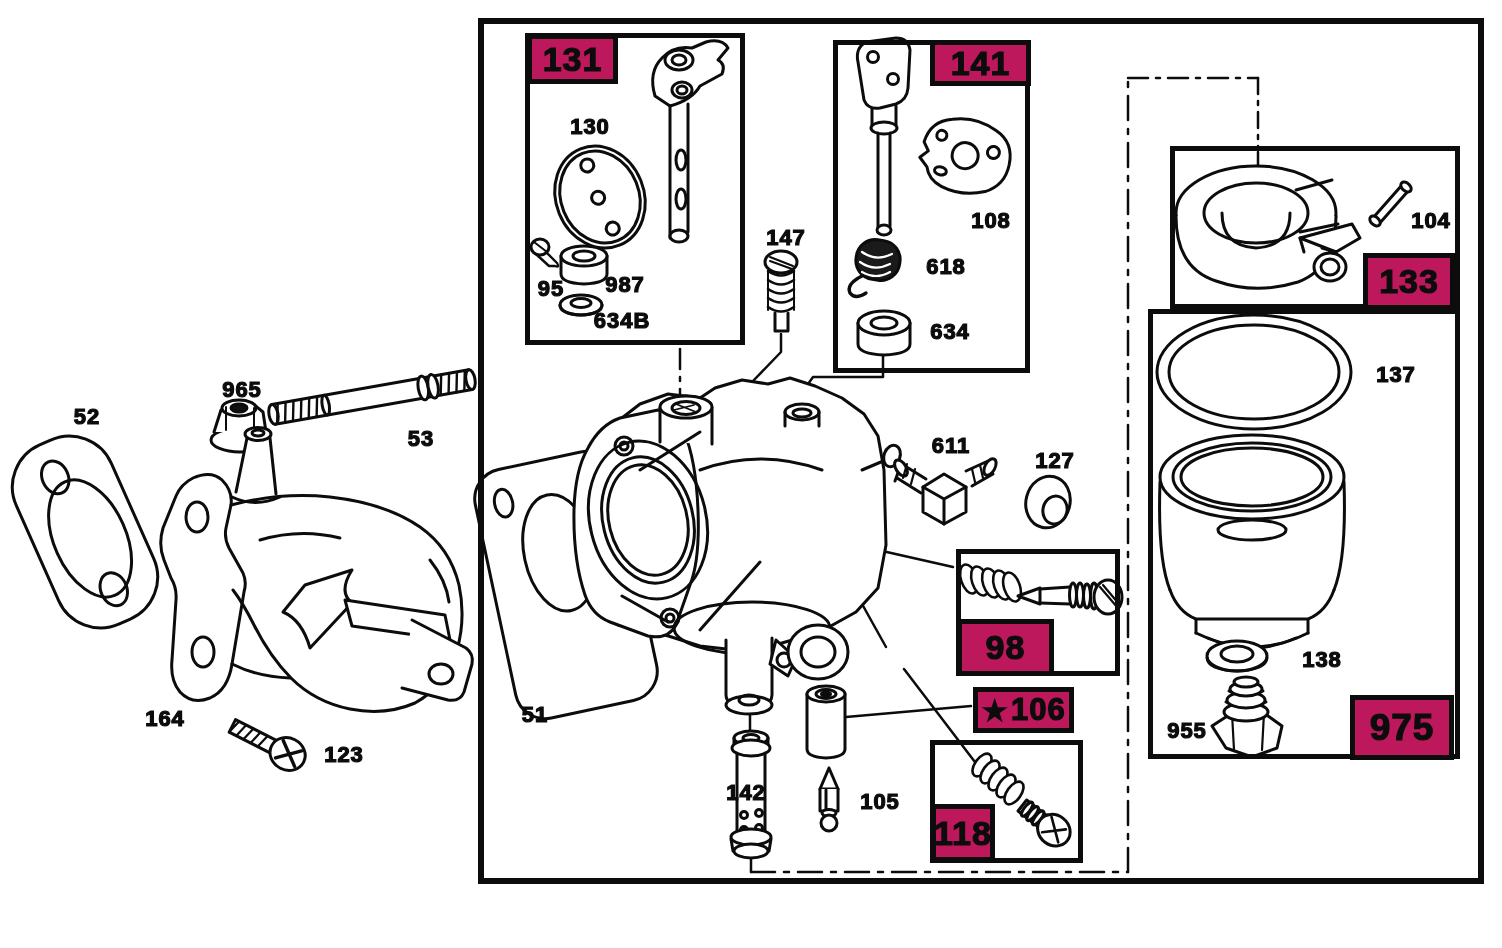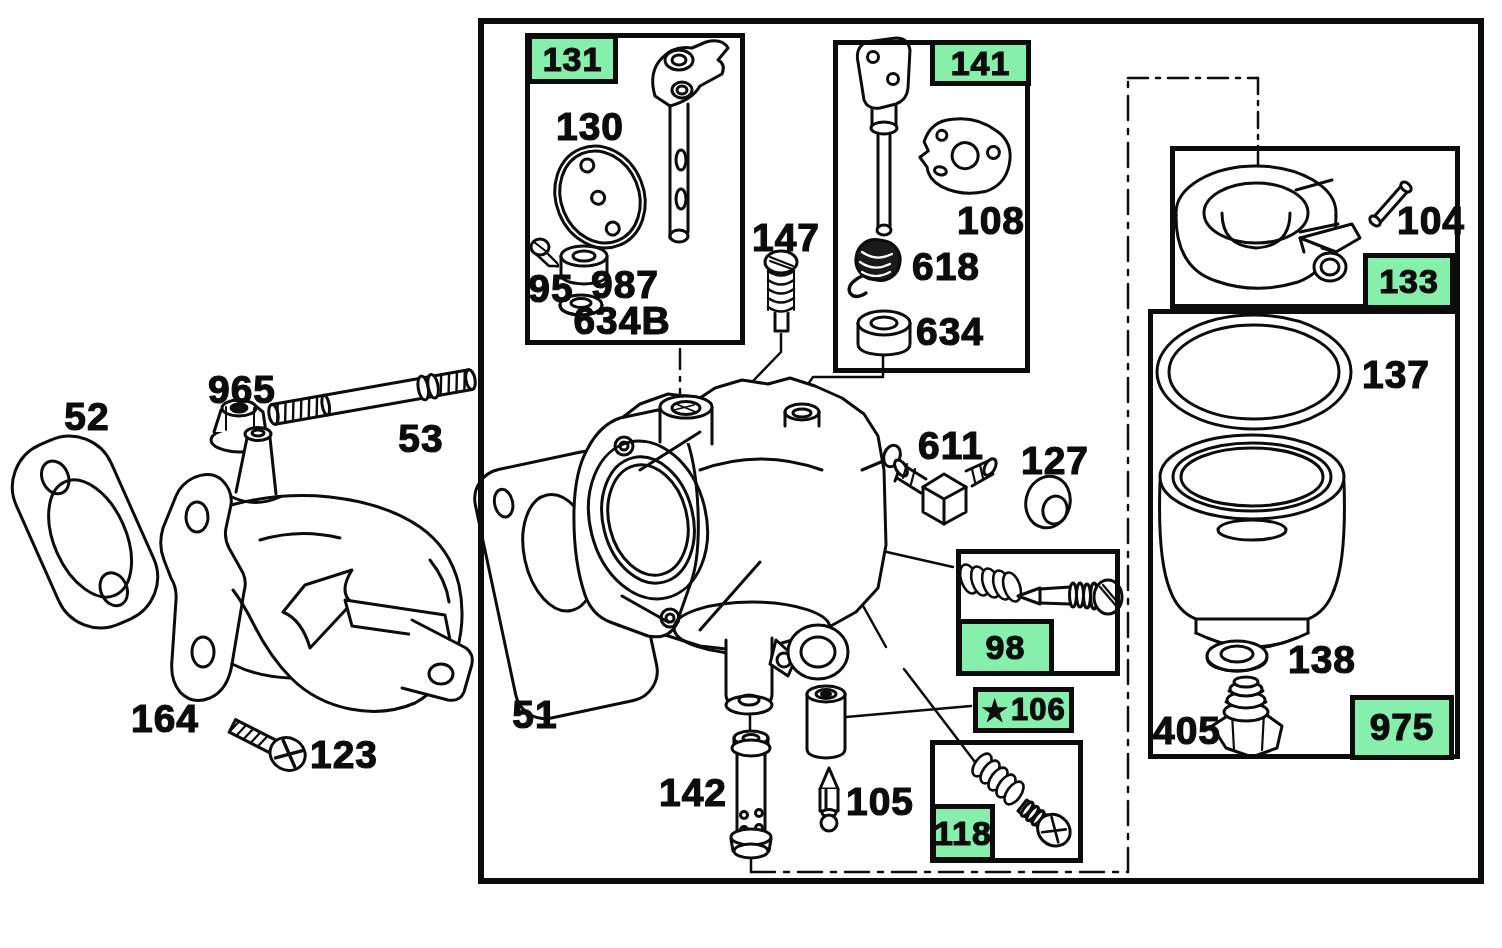--- a/index.html
+++ b/index.html
@@ -1,26 +1,26 @@
 <!DOCTYPE html>
 <html><head>
 <meta charset="utf-8">
 <style>
   html,body{margin:0;padding:0;background:#ffffff;}
   .stage{position:relative;width:1502px;height:948px;background:#fff;overflow:hidden;
          font-family:"Liberation Sans", sans-serif;color:#0c0c0c;}
   svg{position:absolute;left:0;top:0;}
   .boxc{position:absolute;border:5px solid #0c0c0c;background:transparent;box-sizing:border-box;}
   .frame{border-width:6px;}
-  .boxl{position:absolute;border:5px solid #0c0c0c;background:#86efac;box-sizing:border-box;
+  .boxl{position:absolute;border:5px solid #0c0c0c;background:#be185d;box-sizing:border-box;
         display:flex;align-items:center;justify-content:center;
         font-weight:bold;font-size:34px;letter-spacing:1px;
         -webkit-text-stroke:1.2px #0c0c0c;}
   .boxl.big{font-size:37px;}
-  .lbl{position:absolute;transform:translate(-50%,-50%);font-weight:bold;font-size:39px;
+  .lbl{position:absolute;transform:translate(-50%,-50%);font-weight:bold;font-size:22px;
        letter-spacing:1px;white-space:nowrap;-webkit-text-stroke:1.2px #0c0c0c;}
   .star{font-size:30px;margin-right:2px;-webkit-text-stroke:0;}
 </style>
 </head>
 <body>
 
 <div class="stage">
 
 <svg width="1502" height="948" viewBox="0 0 1502 948" fill="none" stroke="#0c0c0c" stroke-width="3" stroke-linecap="round" stroke-linejoin="round">
 
@@ -375,20 +375,20 @@
 <div class="lbl" style="left:551px;top:289px;">95</div>
 <div class="lbl" style="left:625px;top:285px;">987</div>
 <div class="lbl" style="left:622px;top:321px;">634B</div>
 <div class="lbl" style="left:786px;top:238px;">147</div>
 <div class="lbl" style="left:991px;top:221px;">108</div>
 <div class="lbl" style="left:946px;top:267px;">618</div>
 <div class="lbl" style="left:950px;top:332px;">634</div>
 <div class="lbl" style="left:1431px;top:221px;">104</div>
 <div class="lbl" style="left:1396px;top:375px;">137</div>
 <div class="lbl" style="left:1322px;top:660px;">138</div>
-<div class="lbl" style="left:1187px;top:731px;">405</div>
+<div class="lbl" style="left:1187px;top:731px;">955</div>
 <div class="lbl" style="left:951px;top:446px;">611</div>
 <div class="lbl" style="left:1055px;top:461px;">127</div>
 <div class="lbl" style="left:535px;top:715px;">51</div>
-<div class="lbl" style="left:693px;top:793px;text-align:right;">142</div>
+<div class="lbl" style="left:746px;top:793px;text-align:right;">142</div>
 <div class="lbl" style="left:880px;top:802px;">105</div>
 
 </div>
 
 </body></html>

